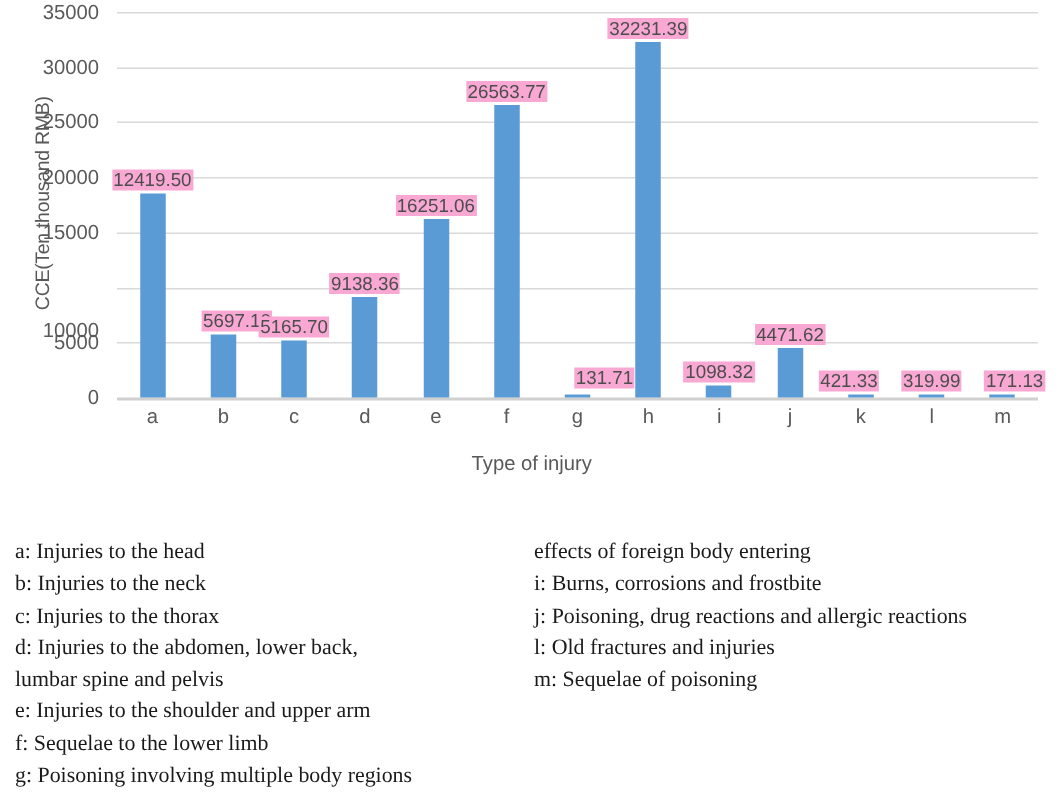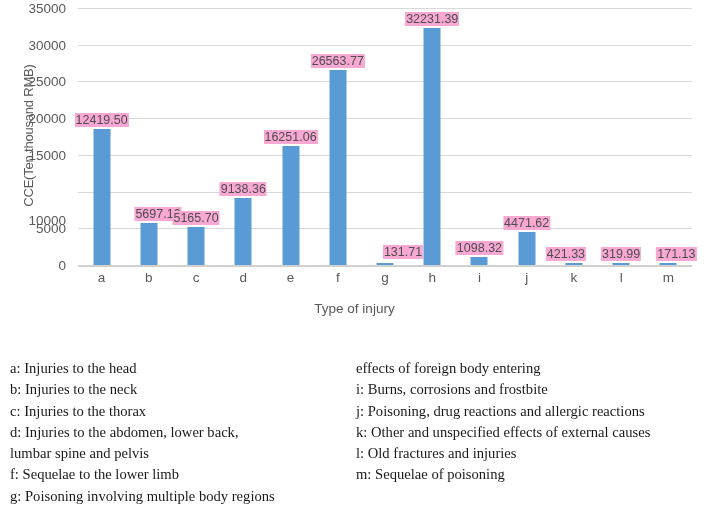--- a/index.html
+++ b/index.html
@@ -242,24 +242,24 @@
   <div id="x-axis-title">Type of injury</div>
 </div>
 
 <div id="legend">
   <div class="legend-col" id="legend-col-left">
       <div class="legend-line">a: Injuries to the head</div>
       <div class="legend-line">b: Injuries to the neck</div>
       <div class="legend-line">c: Injuries to the thorax</div>
       <div class="legend-line">d: Injuries to the abdomen, lower back,</div>
       <div class="legend-line">lumbar spine and pelvis</div>
+      <div class="legend-line">e: Injuries to the shoulder and upper arm</div>
       <div class="legend-line">f: Sequelae to the lower limb</div>
       <div class="legend-line">g: Poisoning involving multiple body regions</div>
     </div>
   <div class="legend-col" id="legend-col-right">
       <div class="legend-line">effects of foreign body entering</div>
       <div class="legend-line">i: Burns, corrosions and frostbite</div>
       <div class="legend-line">j: Poisoning, drug reactions and allergic reactions</div>
-      <div class="legend-line">k: Other and unspecified effects of external causes</div>
       <div class="legend-line">l: Old fractures and injuries</div>
       <div class="legend-line">m: Sequelae of poisoning</div>
     </div>
 </div>
 
 </body></html>

